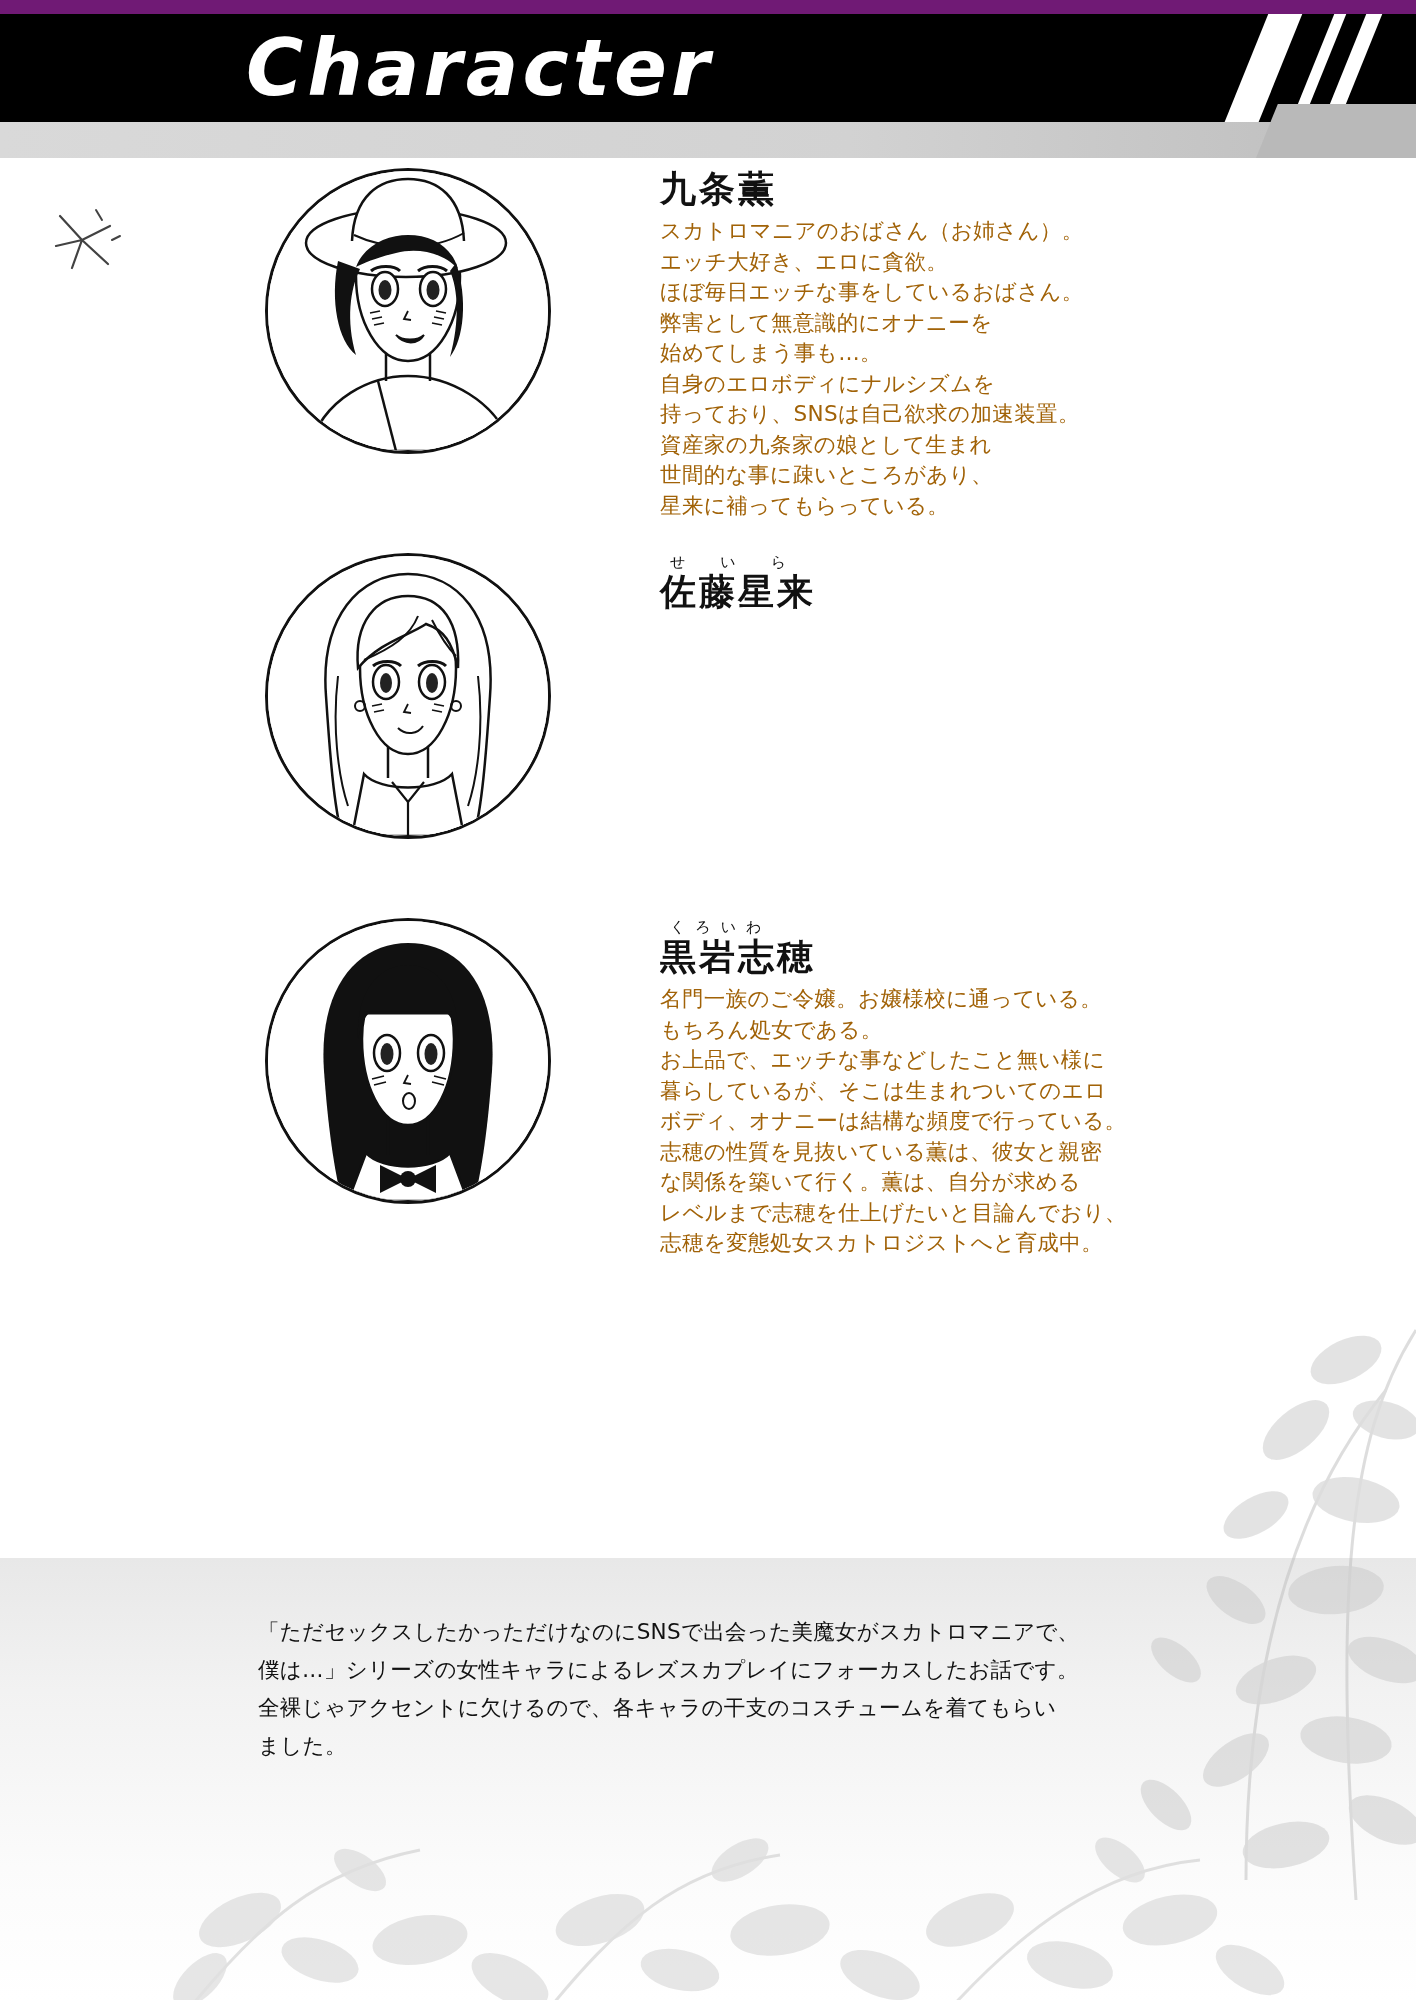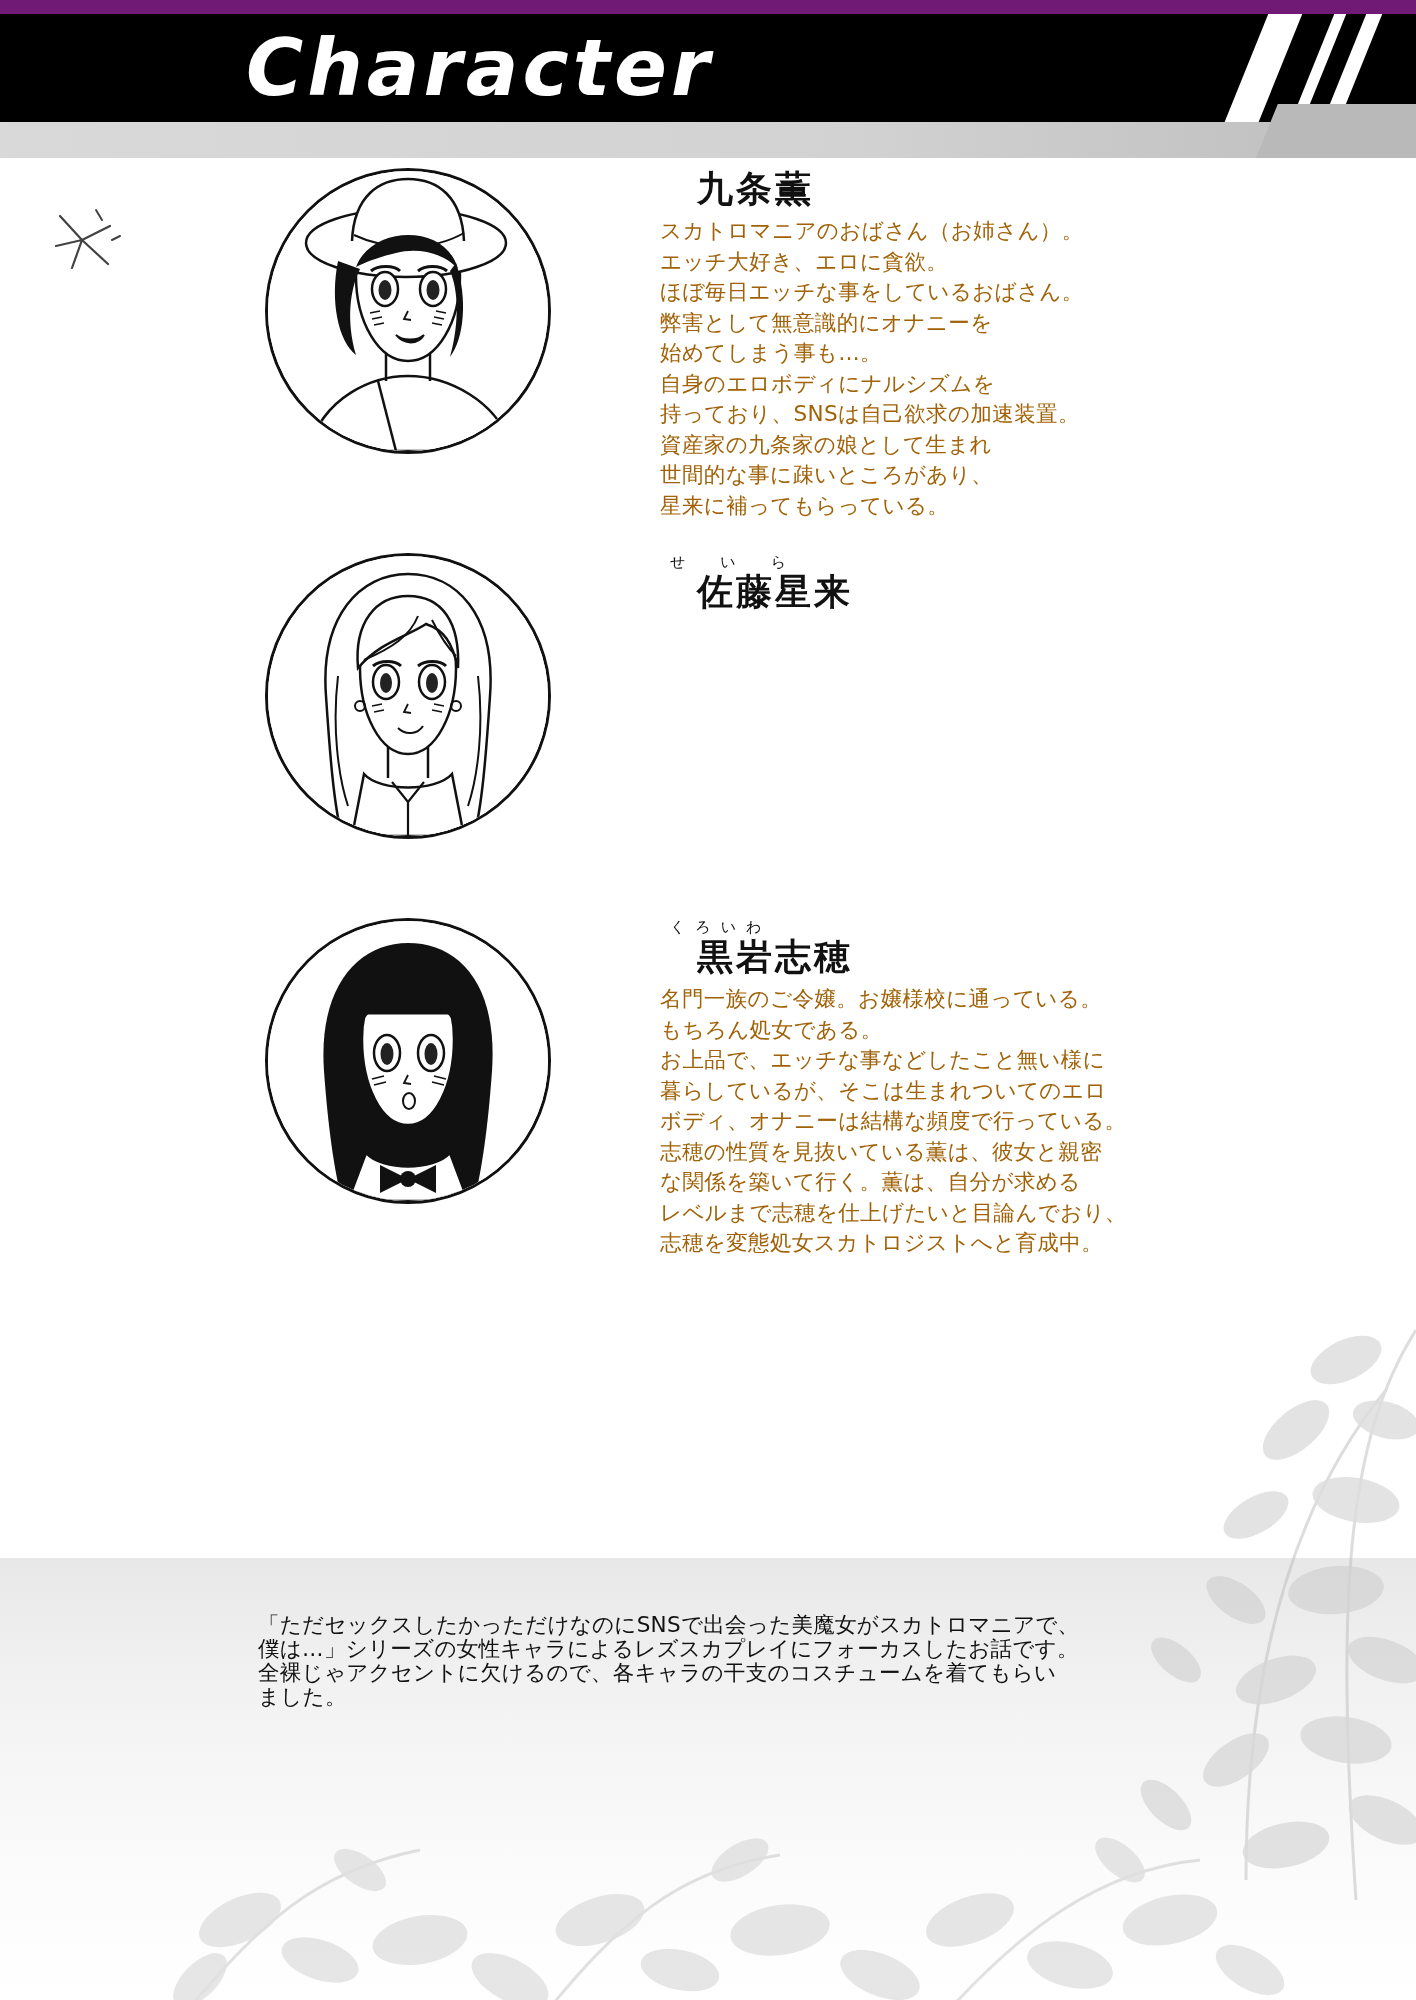--- a/index.html
+++ b/index.html
@@ -145,21 +145,20 @@
     height: 18px;
     line-height: 18px;
   }
   .char-name {
     font-size: 36px;
     font-weight: bold;
     color: #111;
     letter-spacing: 3px;
     line-height: 42px;
     margin-bottom: 6px;
-    margin-left: 37px;
   }
   .char-desc {
     font-size: 21.5px;
     color: #a16207;
     line-height: 30.5px;
     letter-spacing: 0.4px;
     white-space: pre-line;
   }
 
   
@@ -179,21 +178,21 @@
     width: 1416px;
     height: 442px;
     background: linear-gradient(180deg, #e8e8e8 0%, #f2f2f2 30%, #fbfbfb 70%, #ffffff 100%);
   }
   .footer-text {
     position: absolute;
     left: 258px;
     top: 55px;
     width: 1050px;
     font-size: 21.5px;
-    line-height: 24px;
+    line-height: 38px;
     color: #111;
     letter-spacing: 0.3px;
     white-space: pre-line;
     z-index: 5;
   }
 
   
   .foliage {
     position: absolute;
     opacity: 0.5;

